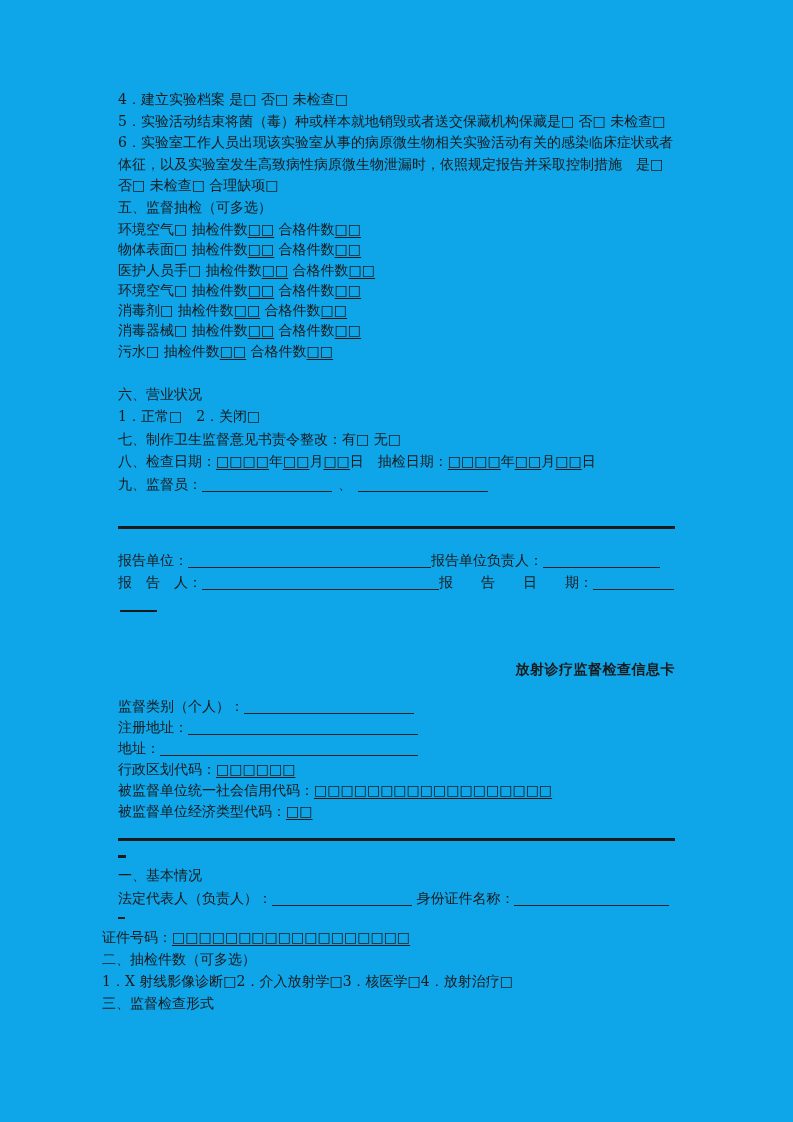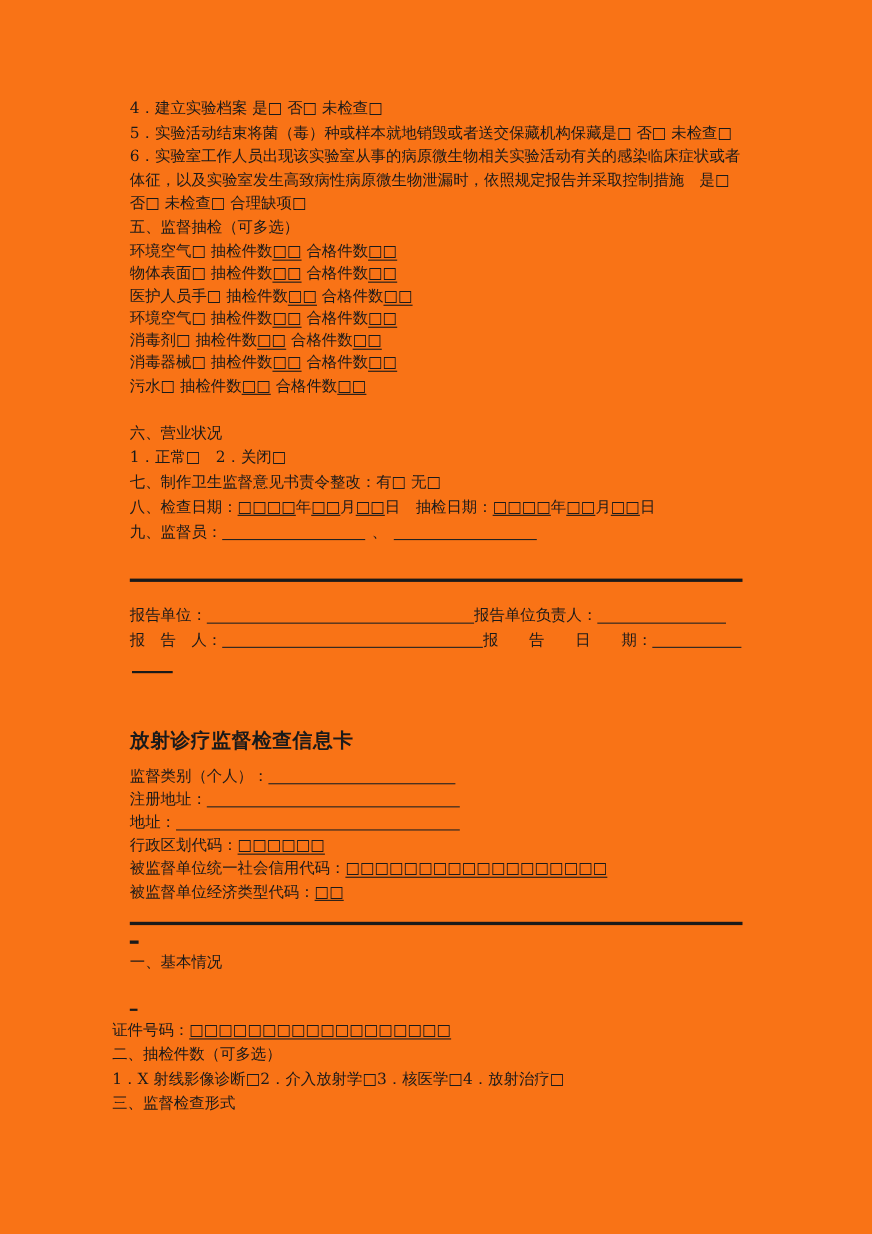--- a/index.html
+++ b/index.html
@@ -1,40 +1,40 @@
 <!DOCTYPE html>
 <html><head>
 <meta charset="utf-8">
 <style>
   * { margin:0; padding:0; box-sizing:border-box; }
   html,body { background:#ffffff; }
   .page {
     position:relative;
     width:793px; height:1122px;
-    background:#f97316;
+    background:#0ea5e9;
     font-family:"DejaVu Serif","Liberation Serif",serif;
     font-size:14px;
     color:#1a1a1a;
     overflow:hidden;
   }
   .abs { position:absolute; }
   .ln { white-space:pre; }
   .u { text-decoration:underline; text-underline-offset:3px; }
   .blank {
     display:inline-block;
     height:1em;
     border-bottom:1px solid #222;
     vertical-align:-3px;
   }
   .rule { position:absolute; background:#1a1a1a; }
   .title {
     font-weight:bold;
-    font-size:18px;
+    font-size:14px;
     letter-spacing:0.5px;
-    text-align:left;
+    text-align:right;
     width:557px;
   }
 </style>
 </head>
 <body>
 
 <div class="page">
 
   <div class="abs" style="left:118px; top:89px; width:600px; line-height:21.5px">
     <div class="ln">4．建立实验档案 是□ 否□ 未检查□</div>
@@ -82,20 +82,21 @@
     <div class="ln"><span>被监督单位统一社会信用代码：</span><span class="u">□□□□□□□□□□□□□□□□□□</span></div>
     <div class="ln"><span>被监督单位经济类型代码：</span><span class="u">□□</span></div>
   </div>
 
   <div class="rule" style="left:118px; top:838px; width:557px; height:2.5px"></div>
 
   <div class="rule" style="left:118px; top:855px; width:8px; height:2.5px"></div>
 
   <div class="abs" style="left:118px; top:864px; width:600px; line-height:22.5px">
     <div class="ln">一、基本情况</div>
+    <div class="ln"><span>法定代表人（负责人）：</span><span class="blank" style="width:140px"></span><span> 身份证件名称：</span><span class="blank" style="width:155px"></span></div>
   </div>
 
   <div class="rule" style="left:118px; top:917px; width:7px; height:2px"></div>
 
   <div class="abs" style="left:102px; top:926px; width:600px; line-height:22px">
     <div class="ln"><span>证件号码：</span><span class="u">□□□□□□□□□□□□□□□□□□</span></div>
     <div class="ln">二、抽检件数（可多选）</div>
     <div class="ln">1．X 射线影像诊断□2．介入放射学□3．核医学□4．放射治疗□</div>
     <div class="ln">三、监督检查形式</div>
   </div>

